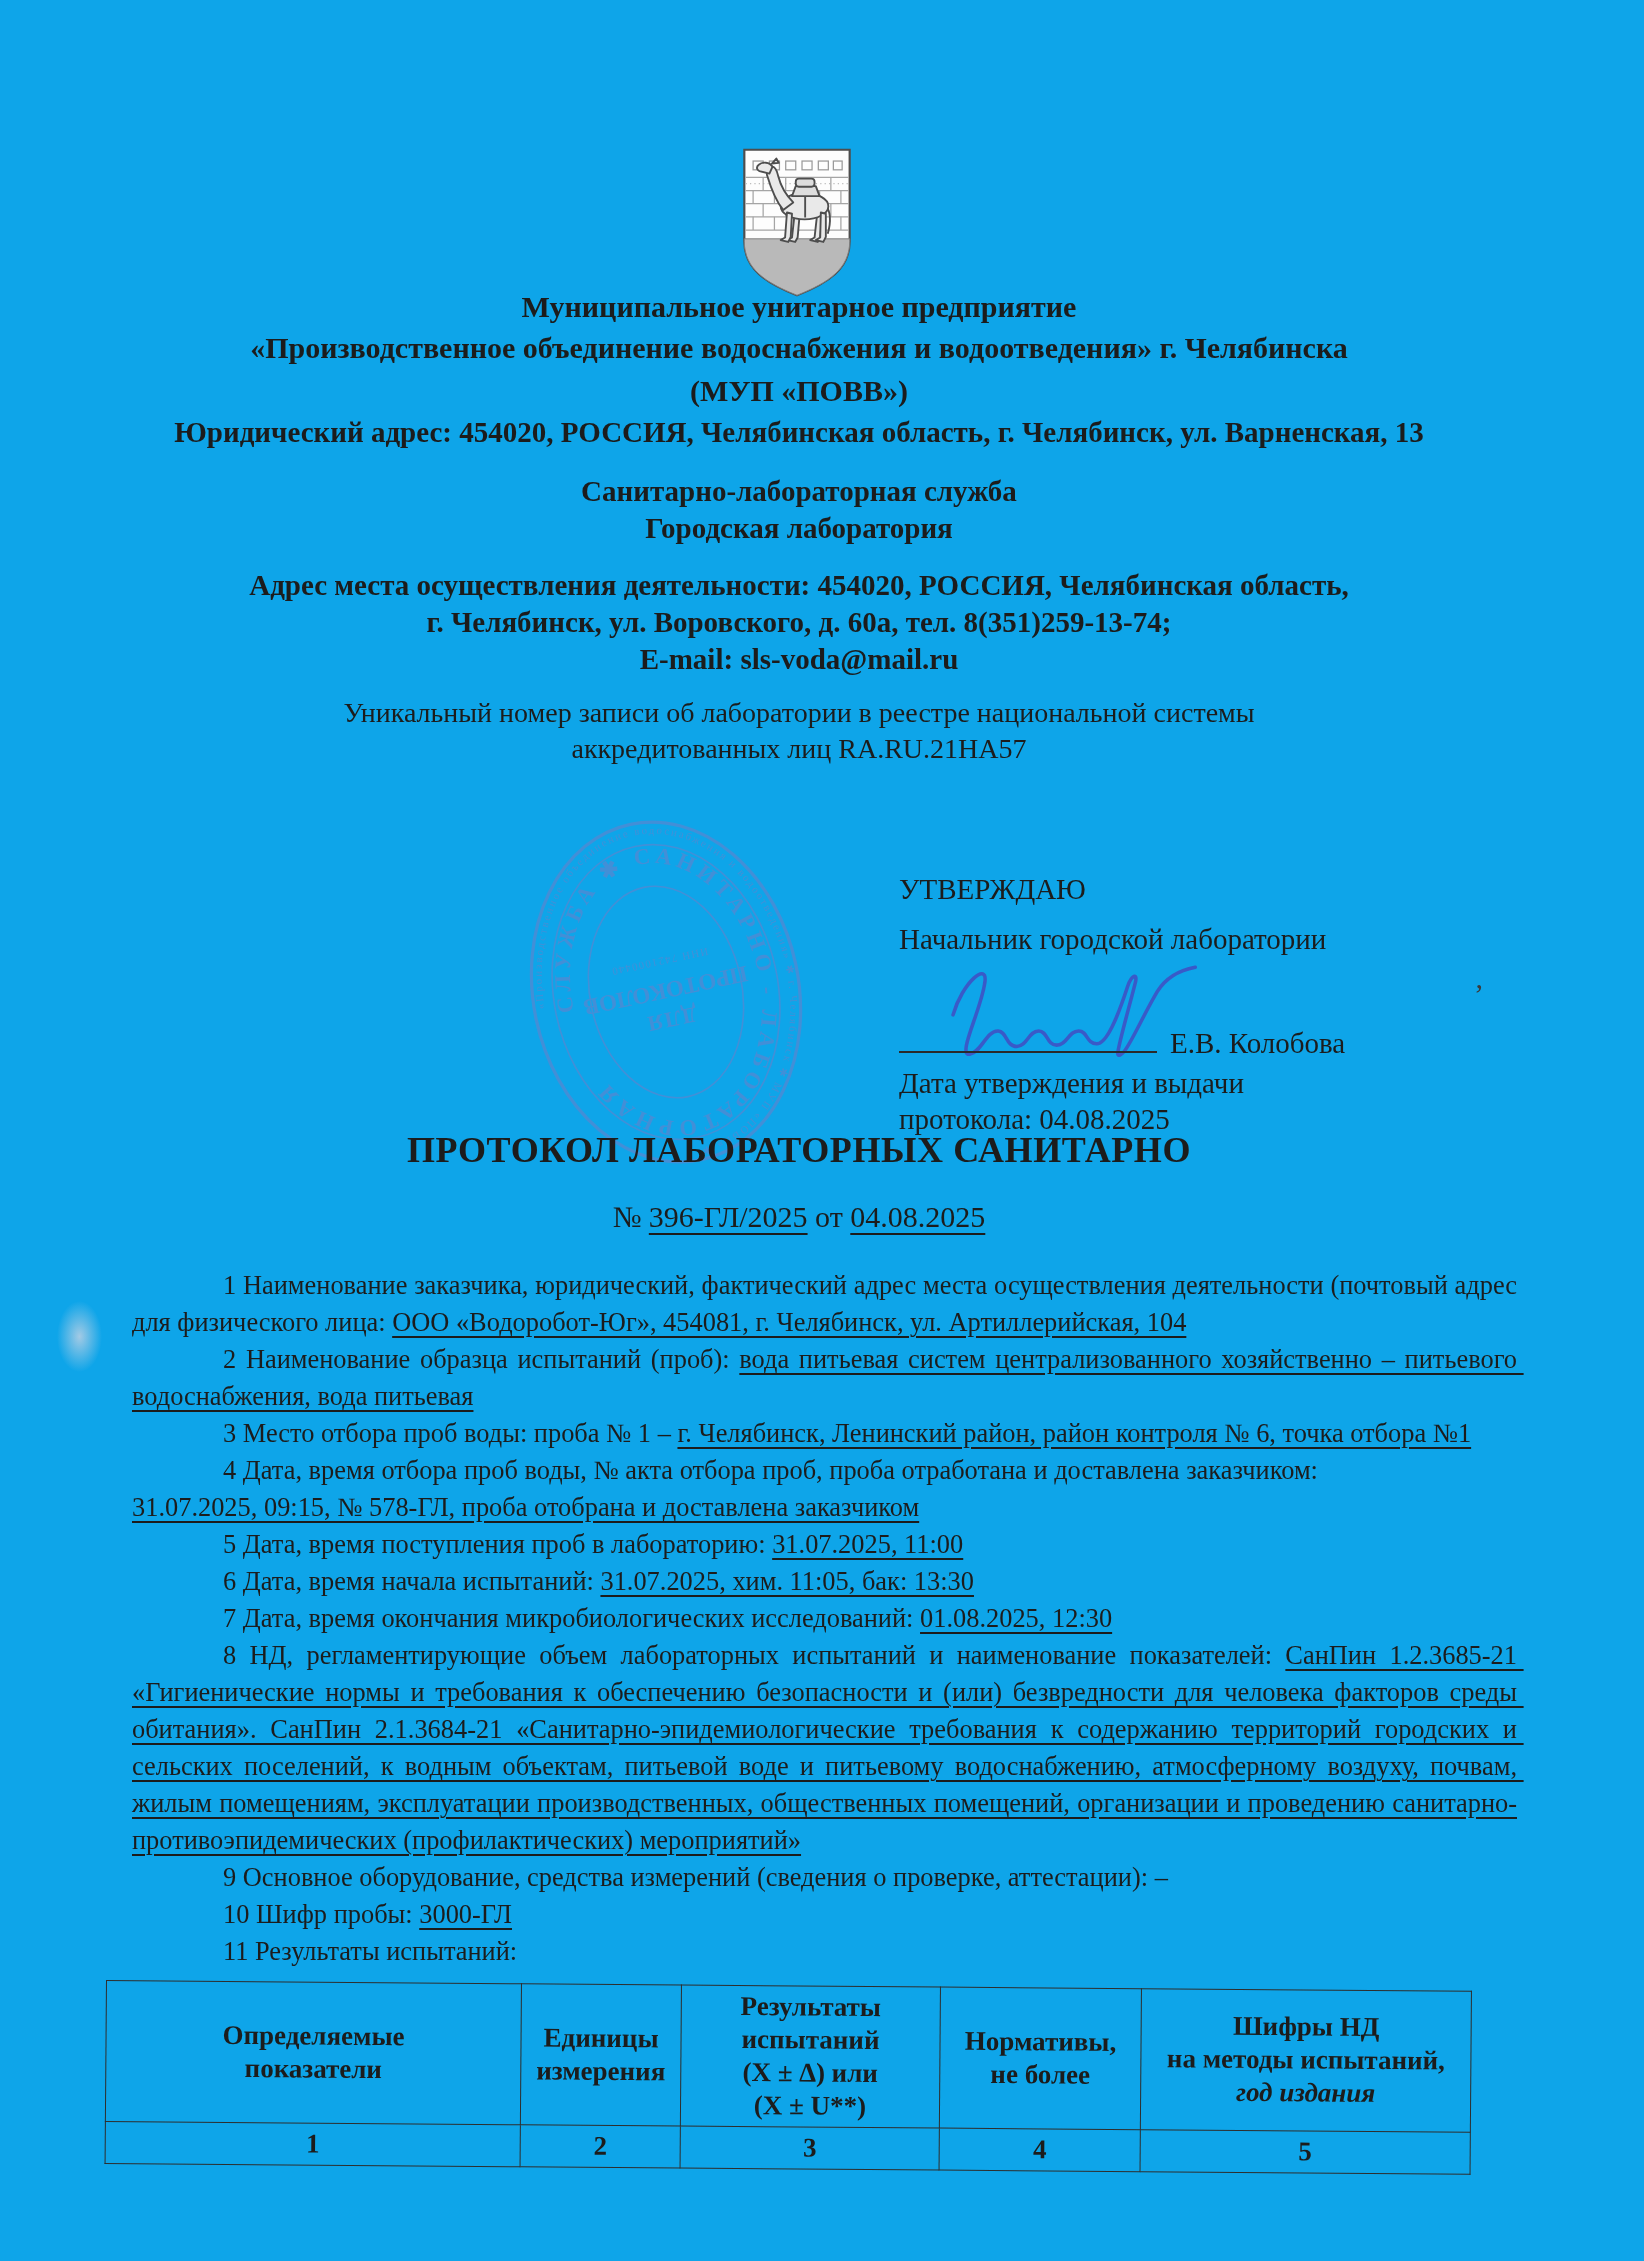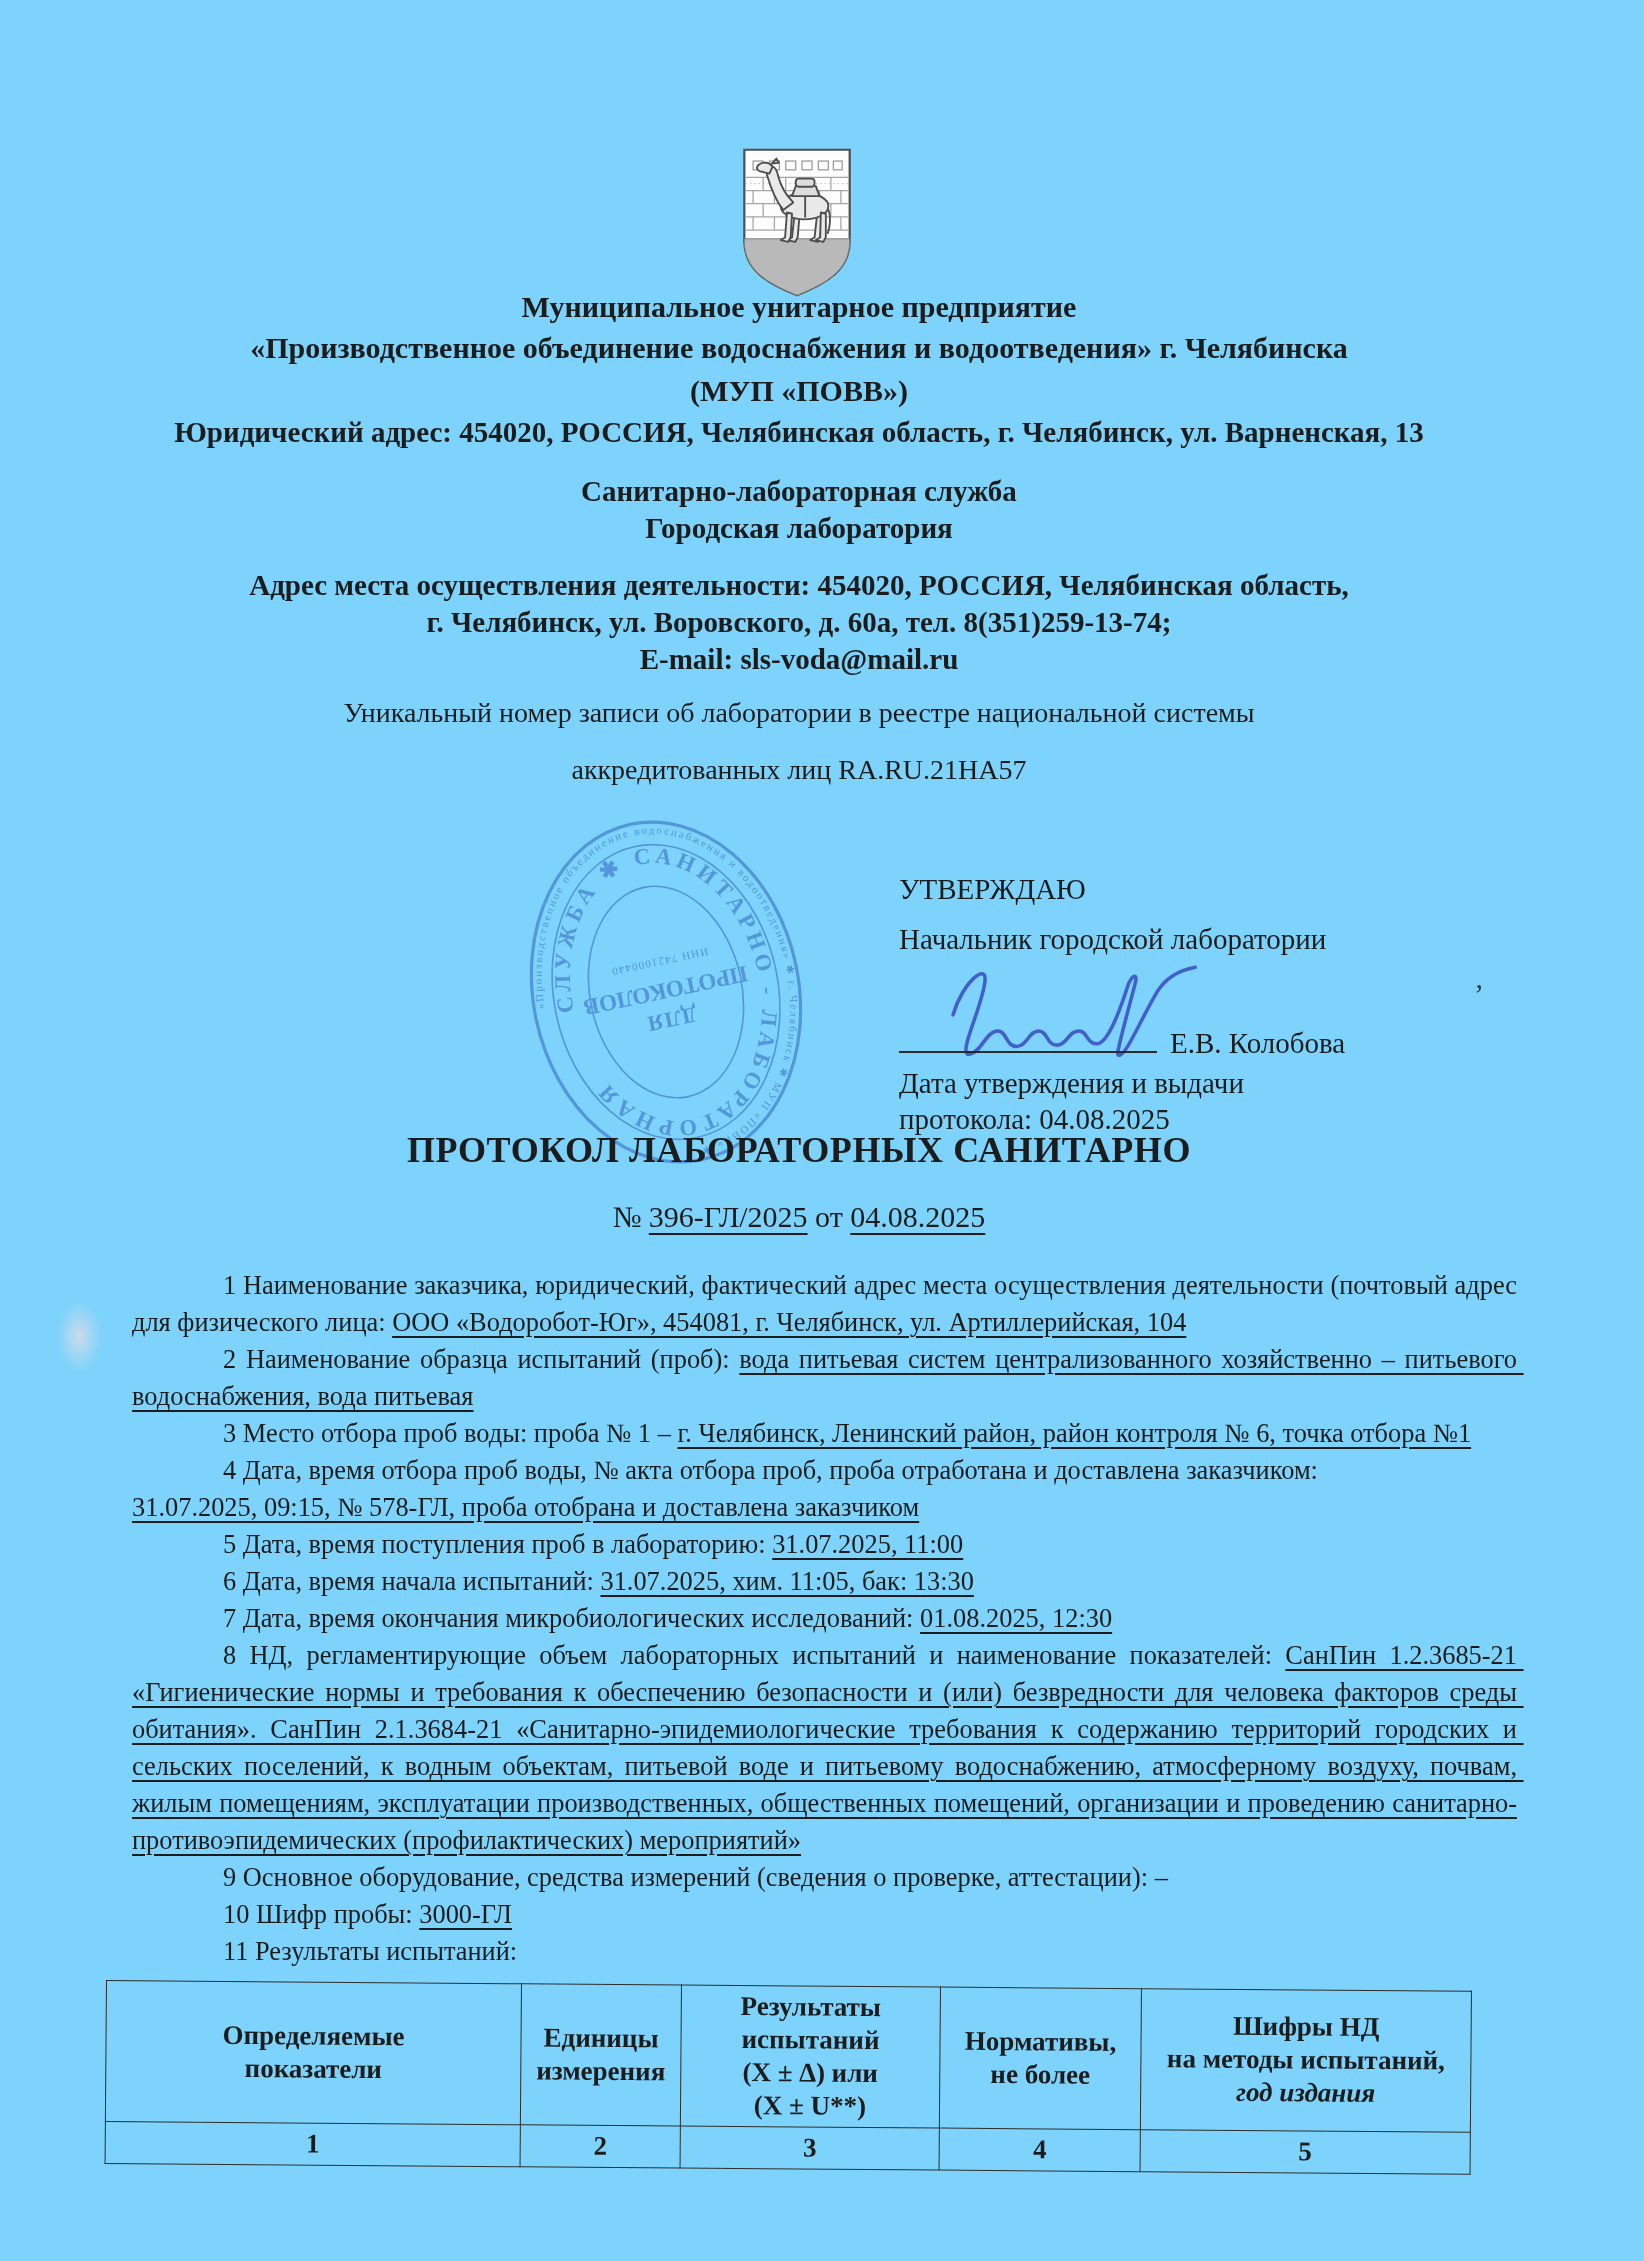--- a/index.html
+++ b/index.html
@@ -1,17 +1,17 @@
 <!DOCTYPE html>
 <html lang="ru" style="font-size:10.3px"><head>
 <meta charset="utf-8">
 <style>
   html,body{margin:0;padding:0;background:#ffffff;}
   .page{
-    position:relative;width:1644px;height:2261px;background:#7dd3fc;overflow:hidden;
+    position:relative;width:1644px;height:2261px;background:#0ea5e9;overflow:hidden;
     font-family:"Liberation Serif","DejaVu Serif",serif;color:#1c1c1c;
   }
   .cline{position:absolute;left:0;width:1598px;text-align:center;white-space:nowrap;}
   .b{font-weight:bold;}
   .fs47{font-size:30px;} .fs45{font-size:29px;} .fs43{font-size:28px;}
   .emblem{position:absolute;left:734px;top:146px;width:126px;height:153px;}
   .stamp{position:absolute;left:523px;top:809px;width:286px;height:366px;pointer-events:none;}
   .approve{position:absolute;left:899px;top:871px;width:651px;font-size:29px;line-height:36px;}
   .approve .pos{margin-top:14px;}
   .sig-area{position:relative;height:108px;}
@@ -105,21 +105,21 @@
   <div class="cline b fs47" style="top:290px">Муниципальное унитарное предприятие</div>
   <div class="cline b fs47" style="top:331px">«Производственное объединение водоснабжения и водоотведения» г. Челябинска</div>
   <div class="cline b fs47" style="top:374px">(МУП «ПОВВ»)</div>
   <div class="cline b fs45" style="top:416px">Юридический адрес: 454020, РОССИЯ, Челябинская область, г. Челябинск, ул. Варненская, 13</div>
   <div class="cline b fs45" style="top:475px">Санитарно-лабораторная служба</div>
   <div class="cline b fs45" style="top:512px">Городская лаборатория</div>
   <div class="cline b fs45" style="top:569px">Адрес места осуществления деятельности: 454020, РОССИЯ, Челябинская область,</div>
   <div class="cline b fs45" style="top:606px">г. Челябинск, ул. Воровского, д. 60а, тел. 8(351)259-13-74;</div>
   <div class="cline b fs45" style="top:643px">E-mail: sls-voda@mail.ru</div>
   <div class="cline fs43" style="top:697px">Уникальный номер записи об лаборатории в реестре национальной системы</div>
-  <div class="cline fs43" style="top:754px">аккредитованных лиц RA.RU.21НА57</div>
+  <div class="cline fs43" style="top:733px">аккредитованных лиц RA.RU.21НА57</div>
 
   <svg class="stamp" viewBox="0 0 444 568">
     <g transform="rotate(-12 222 284)" opacity="0.85" fill="#4c8cd4">
       <ellipse cx="222" cy="284" rx="206" ry="266" fill="none" stroke="#4c8cd4" stroke-width="5"></ellipse>
       <ellipse cx="222" cy="284" rx="174" ry="231" fill="none" stroke="#4c8cd4" stroke-width="2.5"></ellipse>
       <ellipse cx="222" cy="284" rx="118" ry="166" fill="none" stroke="#4c8cd4" stroke-width="2.5"></ellipse>
       <path id="stampOuterPath" d="M 32,284 A 190,248 0 1 1 412,284 A 190,248 0 1 1 32,284" fill="none"></path>
       <path id="stampRingPath" d="M 76,284 A 146,202 0 1 1 368,284 A 146,202 0 1 1 76,284" fill="none"></path>
       <text font-size="17" letter-spacing="3" font-family="Liberation Serif, serif">
         <textPath href="#stampOuterPath" startOffset="1%">«Производственное объединение водоснабжения и водоотведения» ✱ г. Челябинск ✱ МУП «ПОВВ» ✱</textPath>

